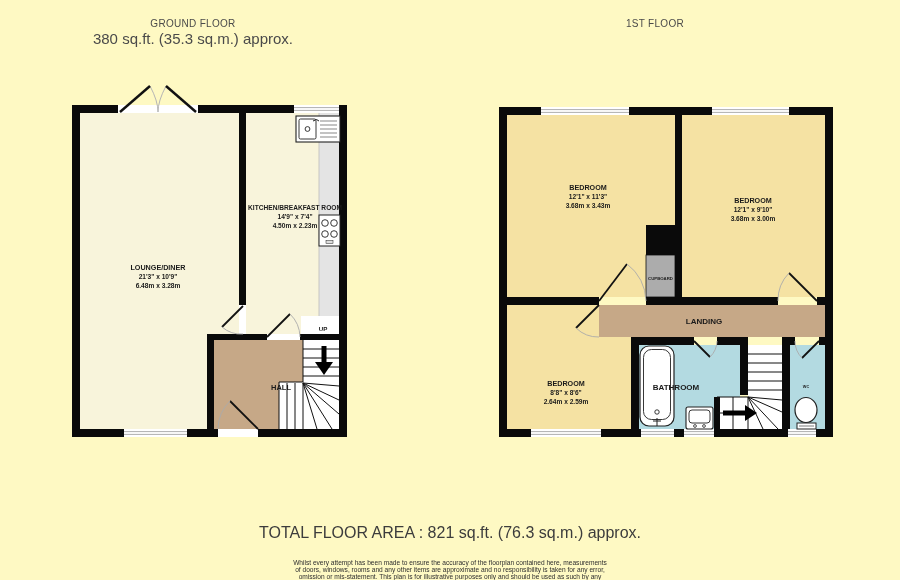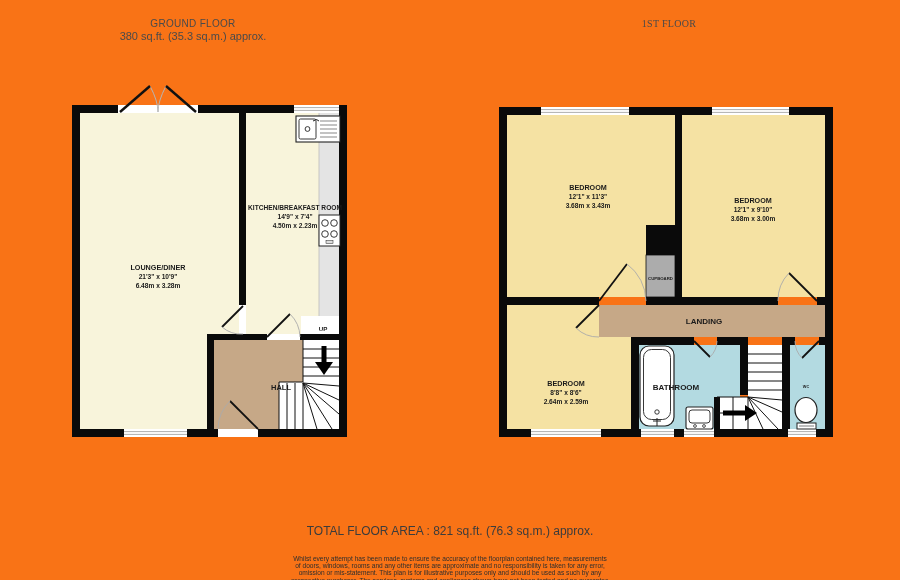--- a/index.html
+++ b/index.html
@@ -1,24 +1,24 @@
 <!DOCTYPE html>
 <html><head>
 <meta charset="utf-8">
 <style>
   html,body{margin:0;padding:0;background:#fff;}
-  .page{position:relative;width:900px;height:580px;background:#f97316;overflow:hidden;
+  .page{position:relative;width:900px;height:580px;background:#fef9c3;overflow:hidden;
         font-family:"Liberation Sans",sans-serif;}
   .floor-title{position:absolute;top:18px;width:300px;text-align:center;color:#4a4a4a;}
   .floor-title .t1{font-size:10px;letter-spacing:.3px;}
-  .floor-title .t2{font-size:11px;margin-top:1px;}
+  .floor-title .t2{font-size:15px;margin-top:1px;}
   .floor-title.ground{left:43px;}
-  .floor-title.first{left:519px;font-family:Liberation Serif, serif;}
+  .floor-title.first{left:505px;}
   .footer{position:absolute;left:0;top:524px;width:900px;text-align:center;color:#3c3c3c;}
-  .footer .total{font-size:12px;margin-bottom:17px;}
+  .footer .total{font-size:16px;margin-bottom:17px;}
   .footer .disc{font-size:6.6px;line-height:7.2px;color:#2e2e2e;}
   .footer .credit{font-size:6.6px;line-height:7.2px;color:#2e2e2e;}
   svg text{font-family:"Liberation Sans",sans-serif;font-weight:bold;fill:#1a1a1a;}
   svg .rm{font-size:7.2px;}
   svg .dim{font-size:6.6px;}
 </style>
 </head>
 <body>
 
 <div class="page">

